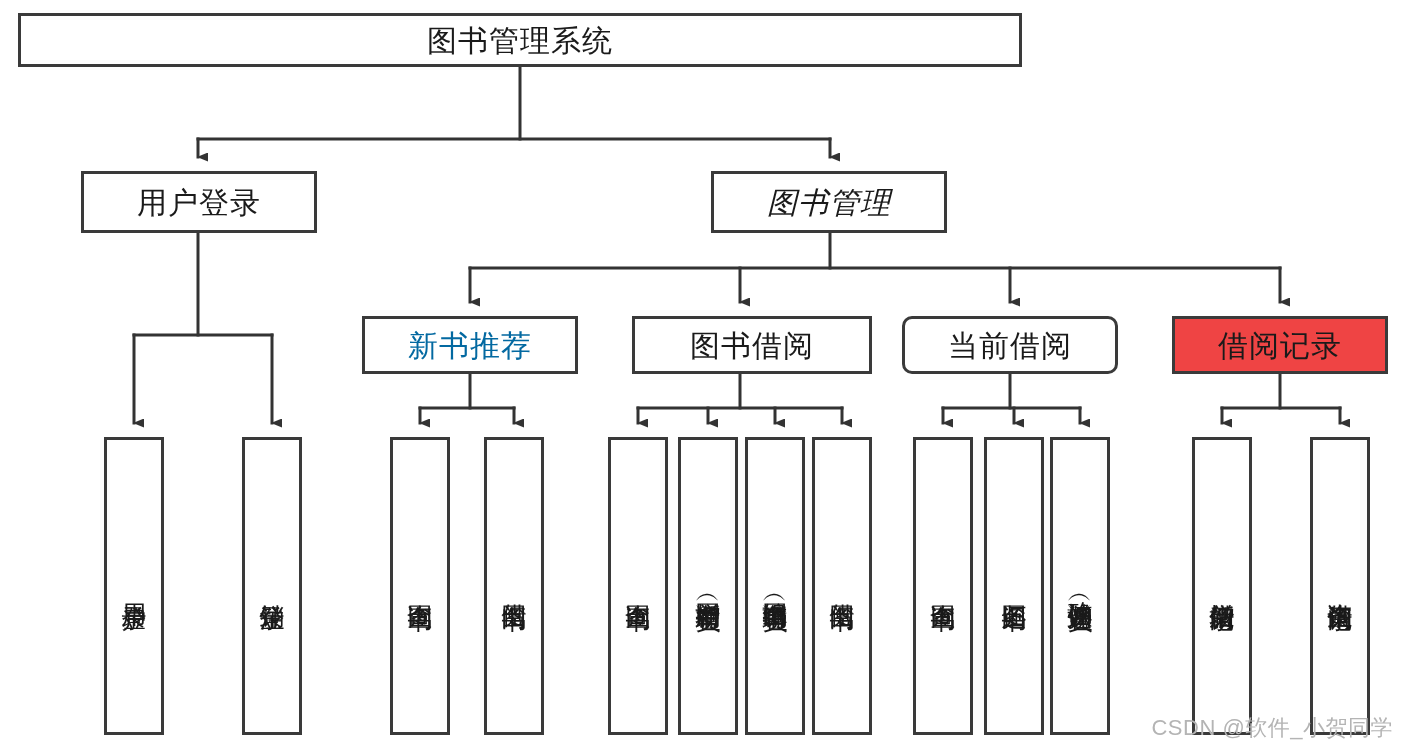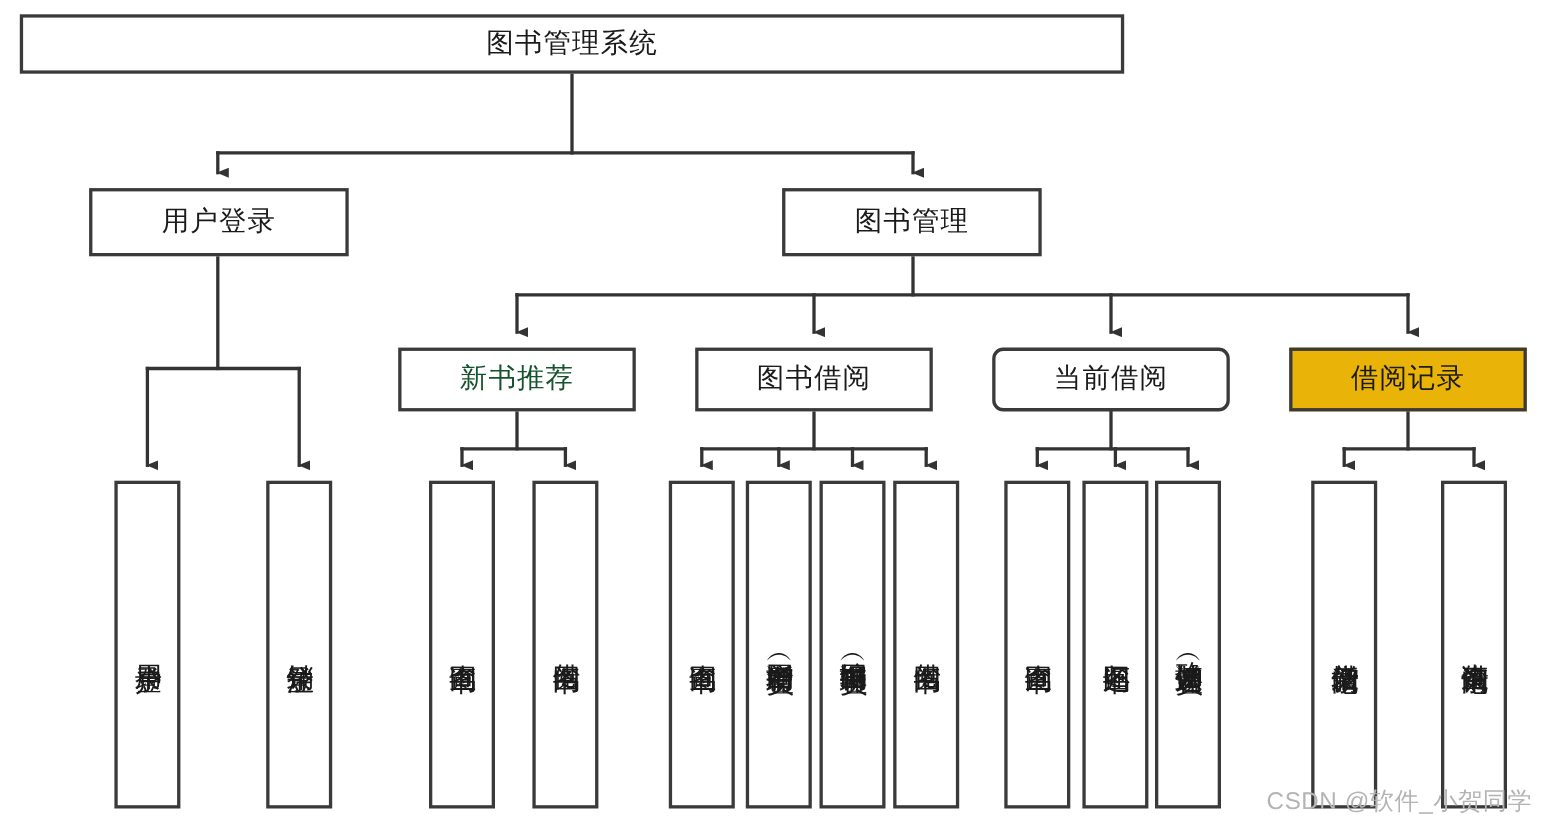--- a/index.html
+++ b/index.html
@@ -25,21 +25,21 @@
     position: absolute;
     box-sizing: border-box;
     border: 3px solid #3a3a3a;
     background: #ffffff;
     display: flex;
     align-items: center;
     justify-content: center;
     color: #1a1a1a;
   }
   .node-label-h {
-    font-size: 25px;
+    font-size: 30px;
     line-height: 1.1;
     letter-spacing: 1px;
     white-space: nowrap;
     text-align: left;
   }
   .node-label-v {
     font-size: 25px;
     line-height: 1.16;
     letter-spacing: 1px;
     writing-mode: vertical-rl;
@@ -113,33 +113,33 @@
       </g>
   </svg>
 
   <div id="boxes-layer">
       <div class="node-box" style="left: 18px; top: 13px; width: 1004px; height: 54px; border-color: rgb(58, 58, 58); background: rgb(255, 255, 255);">
         <span class="node-label-h" style="color: rgb(26, 26, 26);">图书管理系统</span>
       </div>
       <div class="node-box" style="left: 81px; top: 171px; width: 236px; height: 62px; border-color: rgb(58, 58, 58); background: rgb(255, 255, 255);">
         <span class="node-label-h" style="color: rgb(26, 26, 26);">用户登录</span>
       </div>
-      <div class="node-box" style="left: 711px; top: 171px; width: 236px; height: 62px; border-color: rgb(58, 58, 58); background: rgb(255, 255, 255);">
+      <div class="node-box" style="left: 711px; top: 171px; width: 236px; height: 62px; border-color: rgb(58, 58, 58); background: rgb(255, 255, 255); font-style: italic;">
         <span class="node-label-h" style="color: rgb(26, 26, 26);">图书管理</span>
       </div>
       <div class="node-box" style="left: 362px; top: 316px; width: 216px; height: 58px; border-color: rgb(58, 58, 58); background: rgb(255, 255, 255);">
-        <span class="node-label-h" style="color: #14532d;">新书推荐</span>
+        <span class="node-label-h" style="color: #0369a1;">新书推荐</span>
       </div>
-      <div class="node-box" style="left: 632px; top: 316px; width: 216px; height: 58px; border-color: rgb(58, 58, 58); background: rgb(255, 255, 255);">
+      <div class="node-box" style="left: 632px; top: 316px; width: 240px; height: 58px; border-color: rgb(58, 58, 58); background: rgb(255, 255, 255);">
         <span class="node-label-h" style="color: rgb(26, 26, 26);">图书借阅</span>
       </div>
       <div class="node-box" style="left: 902px; top: 316px; width: 216px; height: 58px; border-color: rgb(58, 58, 58); background: rgb(255, 255, 255); border-radius: 10px;">
         <span class="node-label-h" style="color: rgb(26, 26, 26);">当前借阅</span>
       </div>
-      <div class="node-box" style="left: 1172px; top: 316px; width: 216px; height: 58px; border-color: rgb(58, 58, 58); background: #eab308;">
+      <div class="node-box" style="left: 1172px; top: 316px; width: 216px; height: 58px; border-color: rgb(58, 58, 58); background: #ef4444;">
         <span class="node-label-h" style="color: rgb(26, 26, 26);">借阅记录</span>
       </div>
       <div class="node-box" style="left: 104px; top: 437px; width: 60px; height: 298px; border-color: rgb(58, 58, 58); background: rgb(255, 255, 255);">
         <span class="node-label-v" style="color: rgb(26, 26, 26);">用户登录</span>
       </div>
       <div class="node-box" style="left: 242px; top: 437px; width: 60px; height: 298px; border-color: rgb(58, 58, 58); background: rgb(255, 255, 255);">
         <span class="node-label-v" style="color: rgb(26, 26, 26);">注销登录</span>
       </div>
       <div class="node-box" style="left: 390px; top: 437px; width: 60px; height: 298px; border-color: rgb(58, 58, 58); background: rgb(255, 255, 255);">
         <span class="node-label-v" style="color: rgb(26, 26, 26);">查询图书</span>

